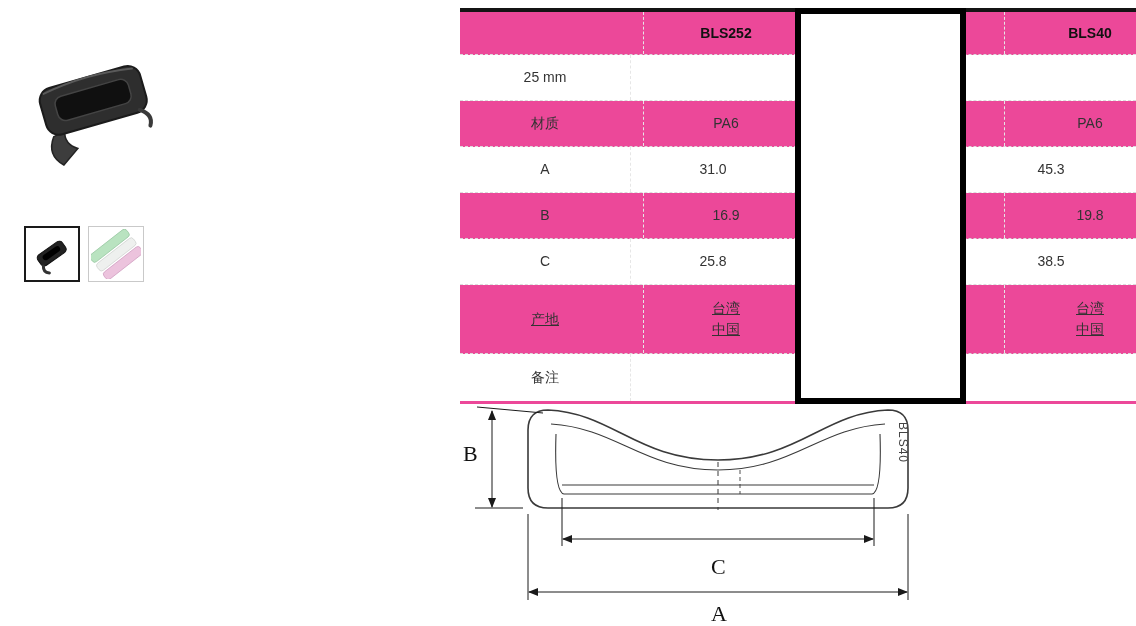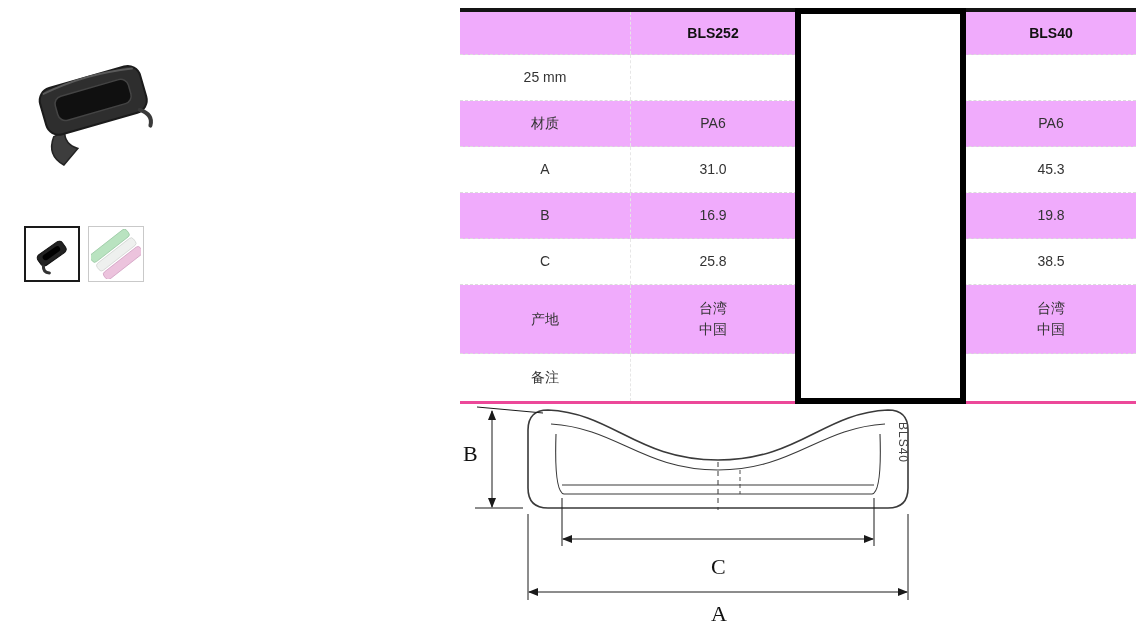--- a/index.html
+++ b/index.html
@@ -33,23 +33,23 @@
     grid-template-columns:170px 165px 170px 171px;
     align-items:center;
     text-align:center;
     border-bottom:1px dashed #dcdcdc;
     font-size:14px;
   }
   .row .cell{height:100%;display:flex;flex-direction:column;align-items:center;justify-content:center;line-height:21px;}
   .row .cell + .cell{border-left:1px dashed #e6e6e6;}
   .row.header{height:42px;font-weight:bold;color:#111;}
   .row.h45{height:45px;}
-  .row.h68{height:68px;}
+  .row.h68{height:68px;text-decoration:underline;}
   .row.h47{height:47px;border-bottom:3px solid #ec4899;}
-  .row.shade{background:#f0abfc;}
+  .row.shade{background:#ec4899;gap:13px;}
 
   .cover{
     position:absolute;left:335px;top:-4px;width:171px;height:calc(100% + 4px);
     background:#ffffff;border:6px solid #000;box-sizing:border-box;
     z-index:5;
   }
 
   
   .diagram{position:absolute;left:455px;top:402px;}
   .dim-label{font-family:"Liberation Serif", serif;font-size:22px;fill:#111;}

